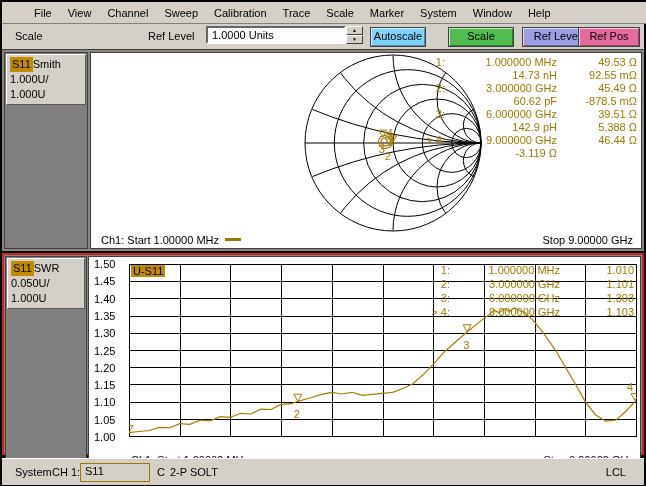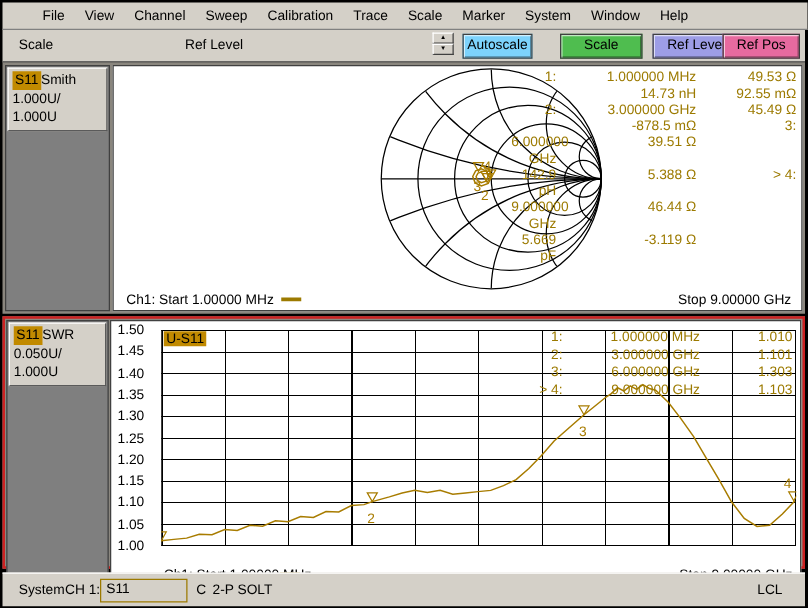--- a/index.html
+++ b/index.html
@@ -70,20 +70,21 @@
     <span class="menu-item">Scale</span>
     <span class="menu-item">Marker</span>
     <span class="menu-item">System</span>
     <span class="menu-item">Window</span>
     <span class="menu-item">Help</span>
   </div>
 
 <div id="toolbar">
   <span id="tb-title">Scale</span>
   <span id="tb-ref-label">Ref Level</span>
+  <input id="ref-input" value="1.0000 Units" style="">
   <div id="spinner">
     <div class="spin-btn">▲</div>
     <div class="spin-btn">▼</div>
   </div>
   <div id="tb-buttons">
       <div class="tb-btn" style="left: 368px; width: 56px; background: #7dd3fc;">Autoscale</div>
       <div class="tb-btn" style="left: 446px; width: 66px; background: rgb(79, 189, 79);">Scale</div>
       <div class="tb-btn" style="left: 520px; width: 70px; background: rgb(157, 157, 230);">Ref Level</div>
       <div class="tb-btn" style="left: 576px; width: 62px; background: rgb(231, 106, 159);">Ref Pos</div>
     </div>
@@ -136,32 +137,32 @@
         <span>1:</span>
         <span>1.000000 MHz</span>
         <span>49.53 Ω</span>
         <span></span>
         <span>14.73 nH</span>
         <span>92.55 mΩ</span>
         <span>2:</span>
         <span>3.000000 GHz</span>
         <span>45.49 Ω</span>
         <span></span>
+        <span>60.62 pF</span>
         <span>-878.5 mΩ</span>
         <span>3:</span>
         <span>6.000000 GHz</span>
         <span>39.51 Ω</span>
         <span></span>
         <span>142.9 pH</span>
         <span>5.388 Ω</span>
         <span>&gt; 4:</span>
         <span>9.000000 GHz</span>
         <span>46.44 Ω</span>
         <span></span>
-        <span>5.669 pF</span>
         <span>-3.119 Ω</span>
       </div>
     <span class="footer-start">Ch1: Start 1.00000 MHz</span>
     <span class="sweep-dash"></span>
     <span class="footer-stop">Stop 9.00000 GHz</span>
   </div>
 </div>
 
 <div id="panel2" class="panel">
   <div id="p2-sidebar" class="sidebar">

